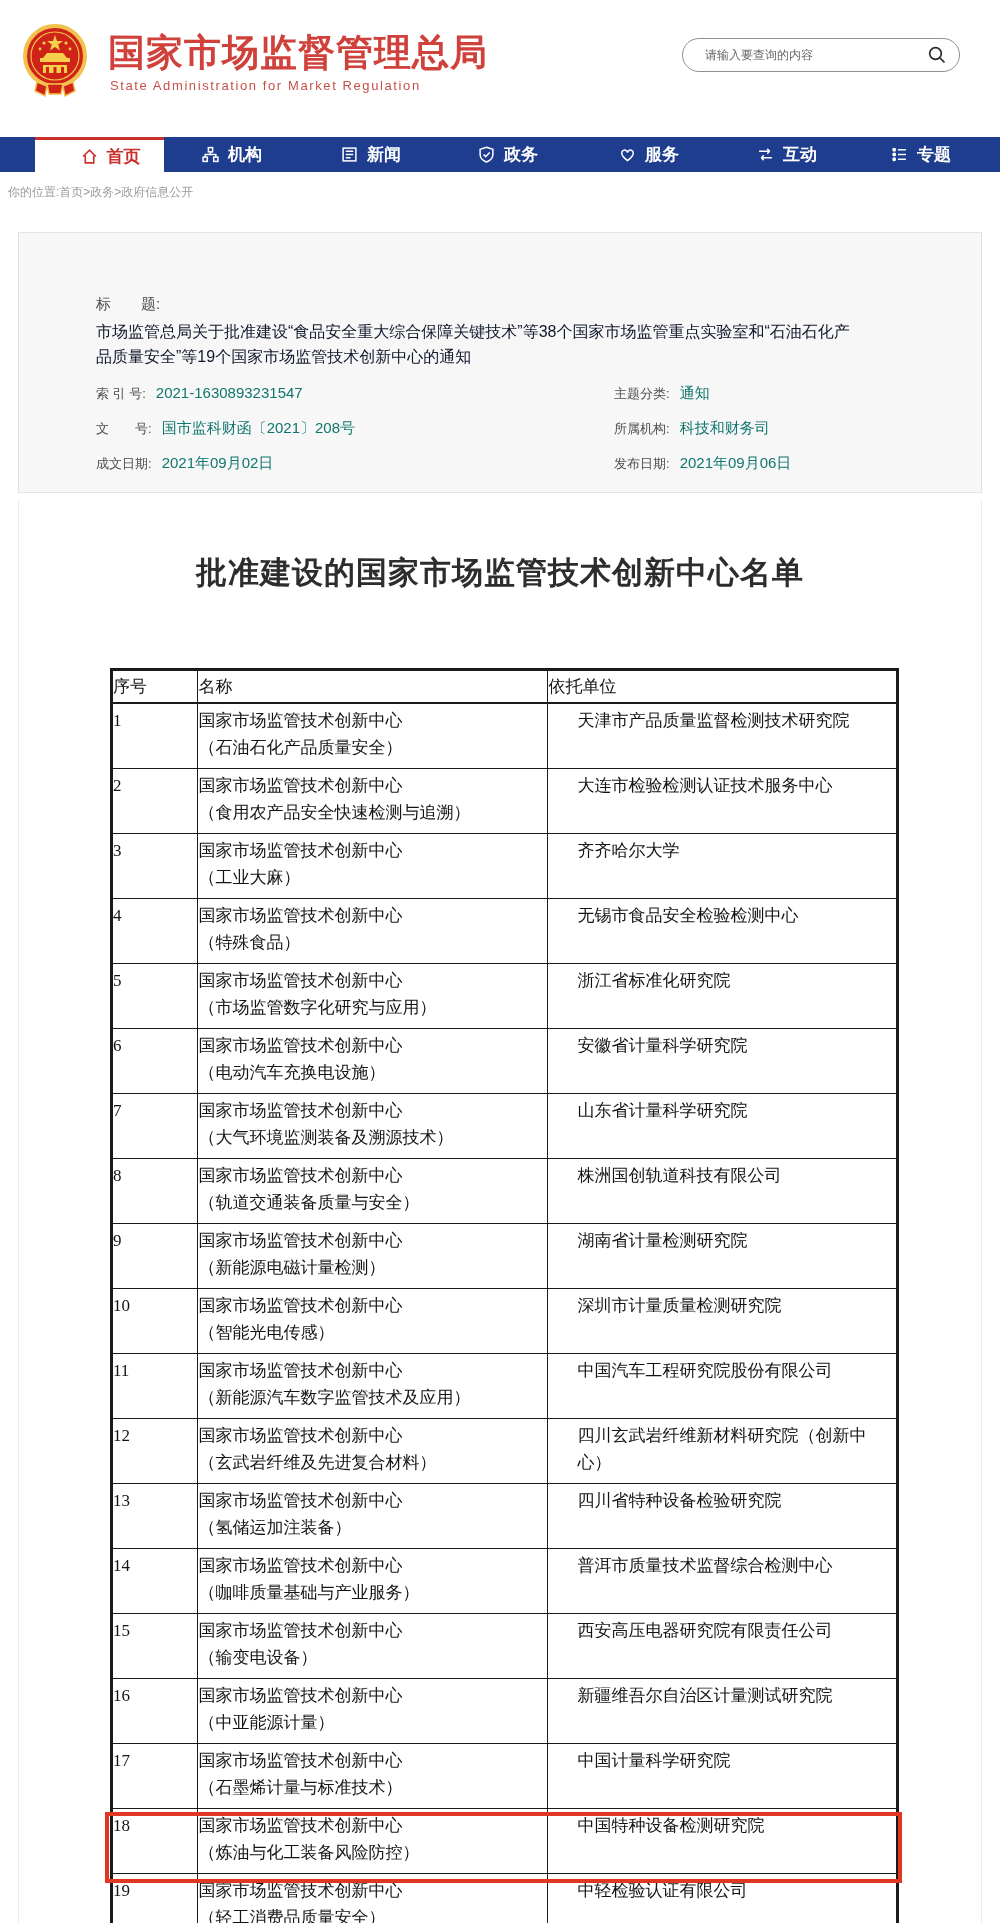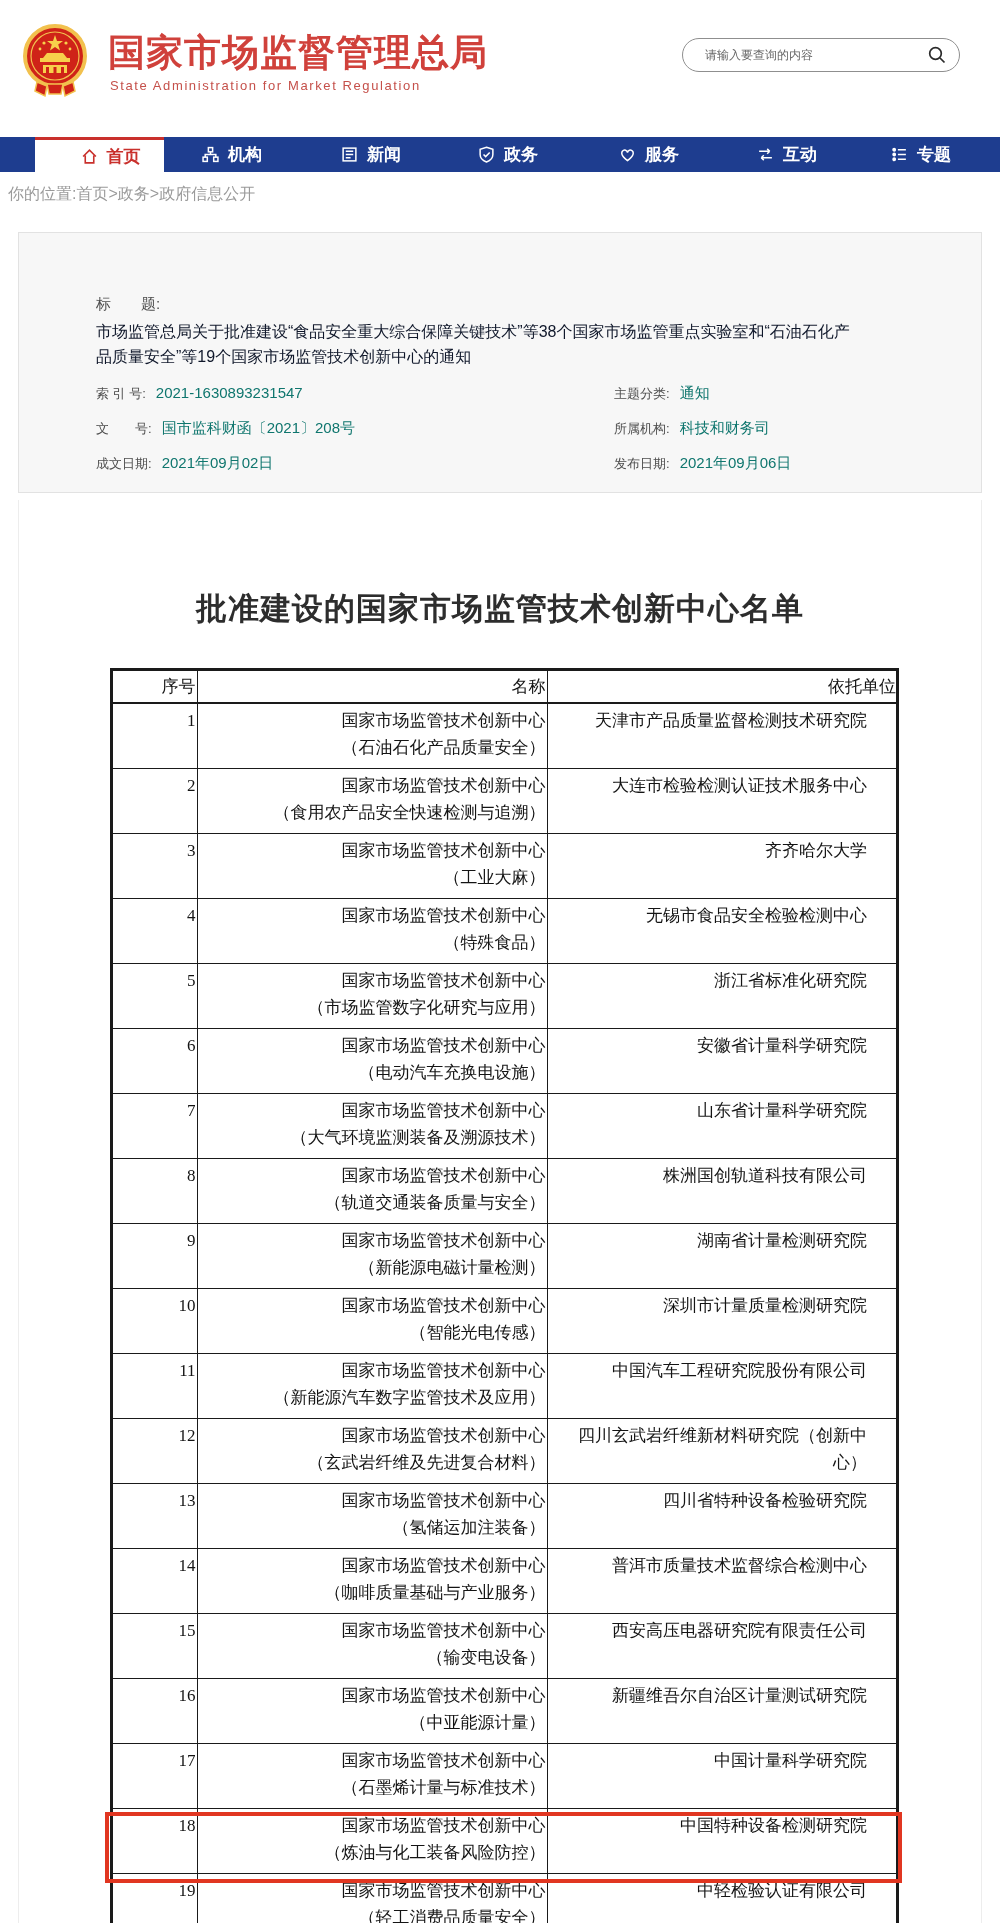--- a/index.html
+++ b/index.html
@@ -25,49 +25,49 @@
   .nav { position:absolute; left:0; top:137px; width:1000px; height:35px; background:#1e3d8f; }
   .nav-item { position:absolute; top:0; height:35px; display:flex; align-items:center;
               gap:9px; color:#fff; font-size:17px; font-weight:bold; cursor:pointer;
               justify-content:center;padding-left:22px; }
   .nav-item.active { background:#fff; color:#c9302c; border-top:3px solid #c9302c;
                      height:32px; }
   .nav-ic { width:17px; height:17px; display:inline-block; }
   .nav-ic svg { display:block; }
 
   
-  .crumb { position:absolute; left:8px; top:184px; font-size:16px; color:#9a9a9a; }
+  .crumb { position:absolute; left:8px; top:184px; font-size:12px; color:#9a9a9a; }
 
   
   .meta { position:absolute; left:18px; top:232px; width:962px; height:259px;
           background:#f7f7f7; border:1px solid #e2e2e2; }
   .m-title-label { position:absolute; left:77px; top:62px; font-size:15px; color:#4d4d4d; }
   .m-title { position:absolute; left:77px; top:86px; width:766px; font-size:16px;
              color:#0f172a; line-height:25px; }
   .m-grid { position:absolute; left:77px; top:143px; width:840px; display:grid;
             grid-template-columns:518px 1fr; grid-auto-rows:35px; align-items:center; }
   .m-label { color:#4d4d4d; font-size:13px; margin-right:10px; }
   .m-value { color:#0f766e; font-size:15px; }
 
   
   .article { position:absolute; left:18px; top:500px; width:962px; height:1423px;
              background:#fff; border-left:1px solid #ededed; border-right:1px solid #ededed; }
   .doc-title { position:absolute; left:0; top:552px; width:1000px; text-align:center;
-               font-size:31px; font-weight:bold; color:#2d2d2d; letter-spacing:1px;margin-top:36px; }
+               font-size:31px; font-weight:bold; color:#2d2d2d; letter-spacing:1px; }
 
   
   .tbl { position:absolute; left:110px; top:668px; width:787px; border-collapse:collapse;
          table-layout:fixed; font-family:"Liberation Serif", serif; color:#141414; }
   .tbl col.c1 { width:86px; } .tbl col.c2 { width:350px; } .tbl col.c3 { width:351px; }
-  .tbl th, .tbl td { border:1px solid #1a1a1a; text-align:right; font-weight:normal; }
+  .tbl th, .tbl td { border:1px solid #1a1a1a; text-align:left; font-weight:normal; }
   .tbl thead th { height:30px; font-size:17px; border-bottom:2px solid #1a1a1a; }
   .tbl { border:2px solid #1a1a1a; outline:1px solid #1a1a1a; outline-offset:-3px; }
   .tbl tbody td { height:60px; vertical-align:top; font-size:17px; line-height:27px;
                   padding-top:3px; }
-  .tbl td.unit { padding-left:16px; padding-right:30px; }
+  .tbl td.unit { padding-left:30px; padding-right:30px; }
   .hl-box { position:absolute; border:4px solid #e13621; pointer-events:none; }
 </style>
 </head>
 <body>
 
 <div class="page">
 
   <div class="hdr">
     <div class="emblem">
       <svg width="64" height="80" viewBox="0 0 64 80">

